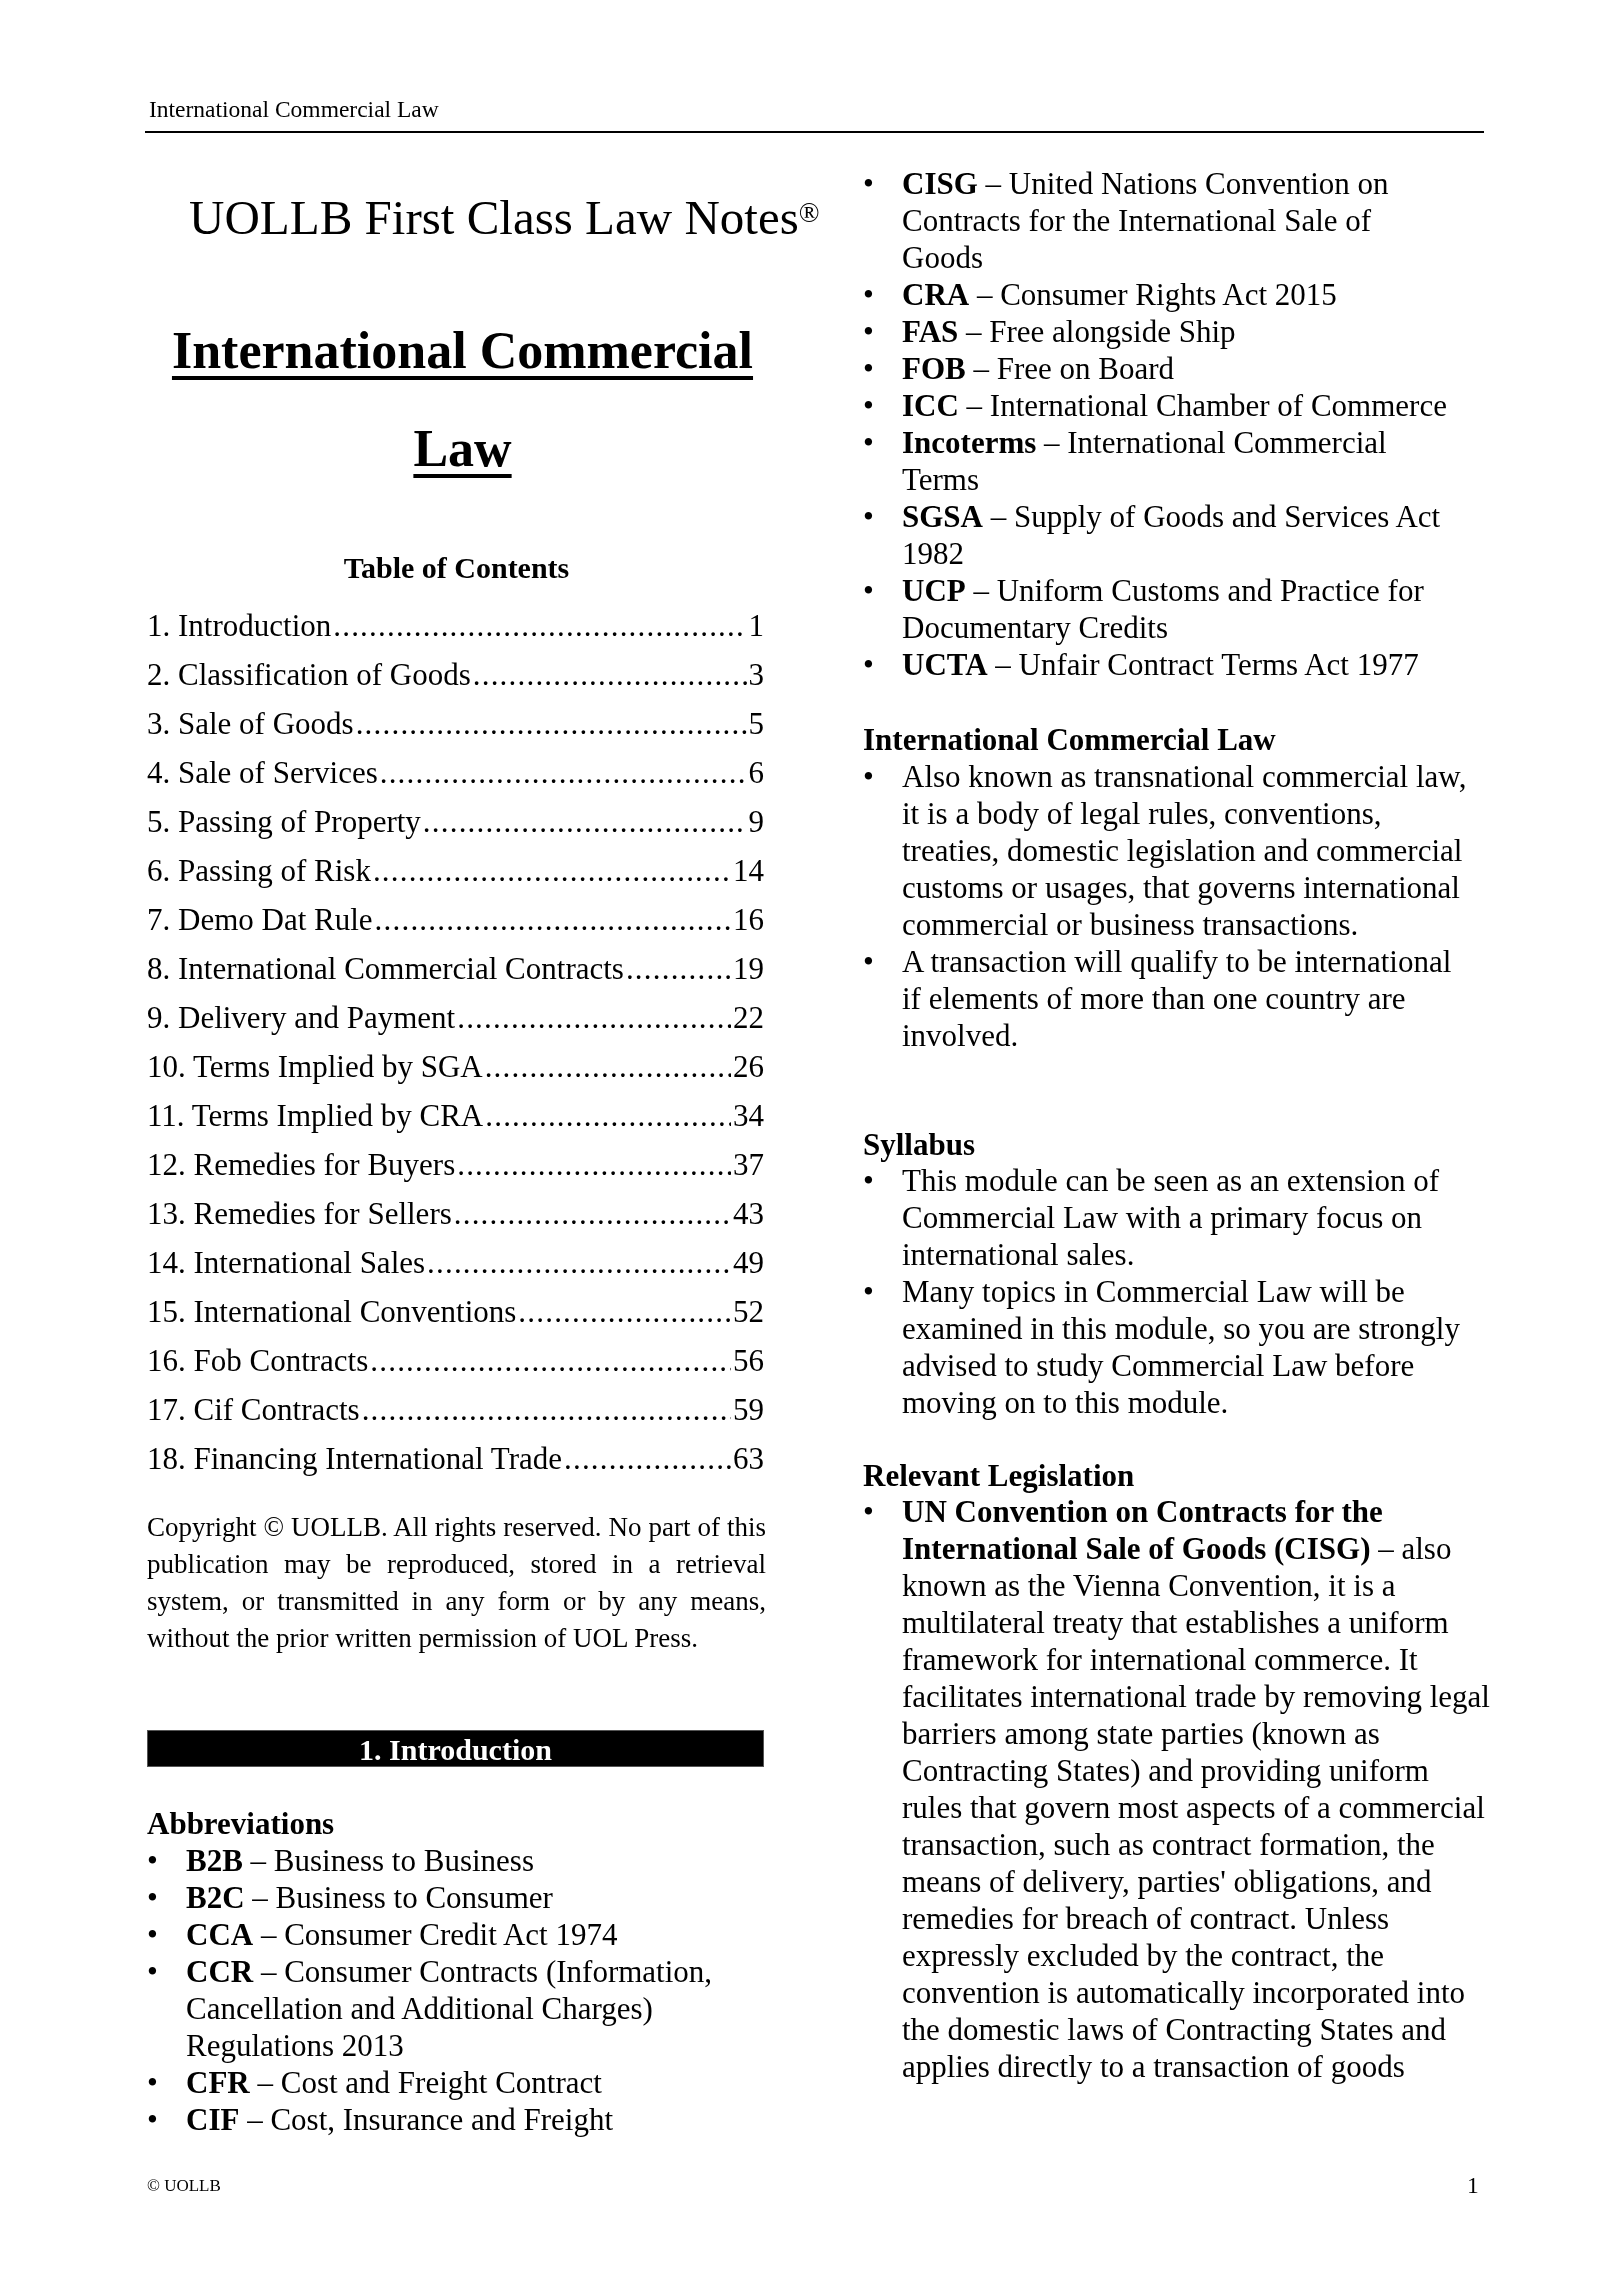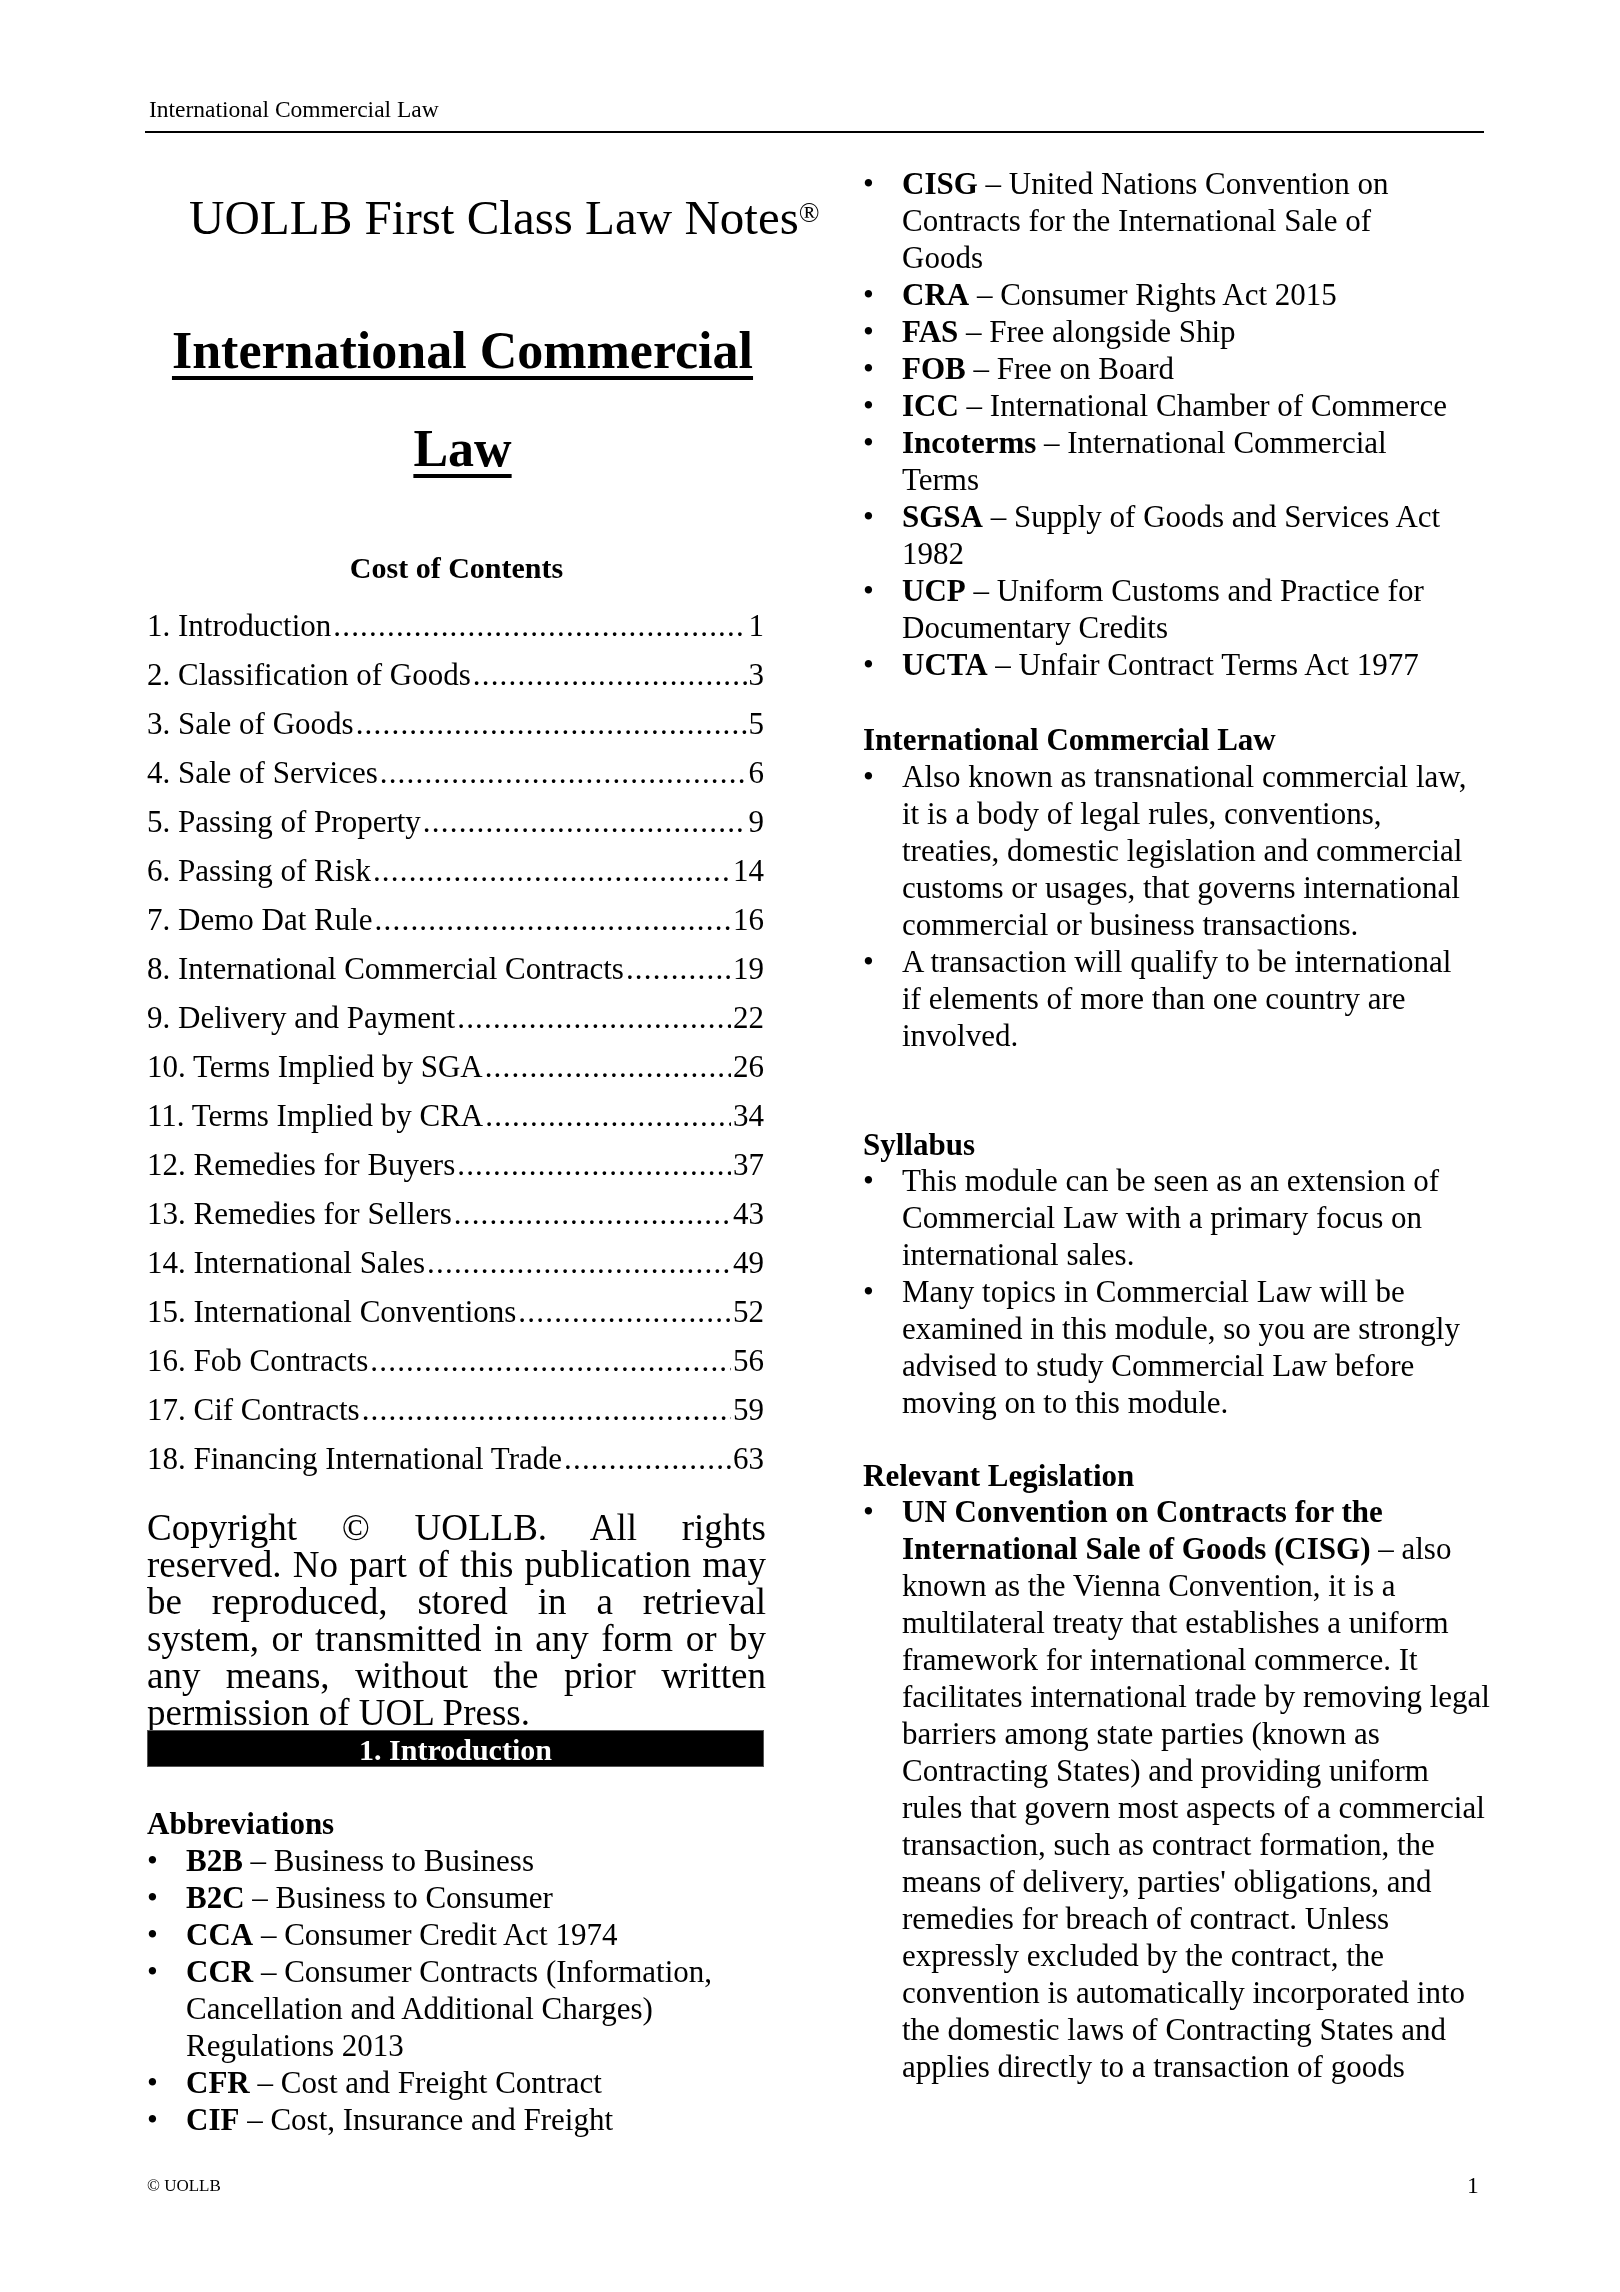--- a/index.html
+++ b/index.html
@@ -22,21 +22,21 @@
                font-weight: bold; font-size: 30px; line-height: 35px; }
 
   .toc { position: absolute; left: 147px; top: 606px; width: 617px; margin: 0; padding: 0; list-style: none; }
   .toc li { display: flex; align-items: baseline; height: 49px; font-size: 31px; line-height: 39px; }
   .toc .t { white-space: nowrap; }
   .toc .dots { flex: 1; overflow: hidden; white-space: nowrap; margin: 0 2px; letter-spacing: 1.2px; }
   .toc .dots::before { content: "....................................................................................................................................................................."; }
   .toc .p { white-space: nowrap; }
 
   .copyright { position: absolute; left: 147px; top: 1509px; width: 619px; text-align: justify;
-               font-size: 37px; line-height: 37px; }
+               font-size: 27px; line-height: 37px; }
 
   .section-bar { position: absolute; left: 147px; top: 1730px; width: 617px; height: 37px;
                  background: #000; color: #fff; text-align: center; font-weight: bold;
                  font-size: 30px; line-height: 37px; border: 1px solid #555; box-sizing: border-box; }
 
   .h-sub { position: absolute; font-weight: bold; font-size: 31px; line-height: 37px; }
   .blist { position: absolute; margin: 0; padding: 0; list-style: none; font-size: 31px; line-height: 37px; }
   .blist li { position: relative; padding-left: 39px; }
   .blist li .bullet { position: absolute; left: 0; top: 0; width: 39px; }
   .blist b { font-weight: bold; }
@@ -48,21 +48,21 @@
 <body>
 
 <div class="abs running-head">International Commercial Law</div>
 <div class="abs head-rule"></div>
 
 <div class="brand"><span>UOLLB First Class Law Notes</span><sup>®</sup></div>
 
 <div class="doc-title l1"><span>International Commercial</span></div>
 <div class="doc-title l2"><span>Law</span></div>
 
-<div class="toc-title">Cost of Contents</div>
+<div class="toc-title">Table of Contents</div>
 <ul class="toc">
   <li>
       <span class="t">1. Introduction</span>
       <span class="dots"></span>
       <span class="p">1</span>
     </li>
   <li>
       <span class="t">2. Classification of Goods</span>
       <span class="dots"></span>
       <span class="p">3</span>

